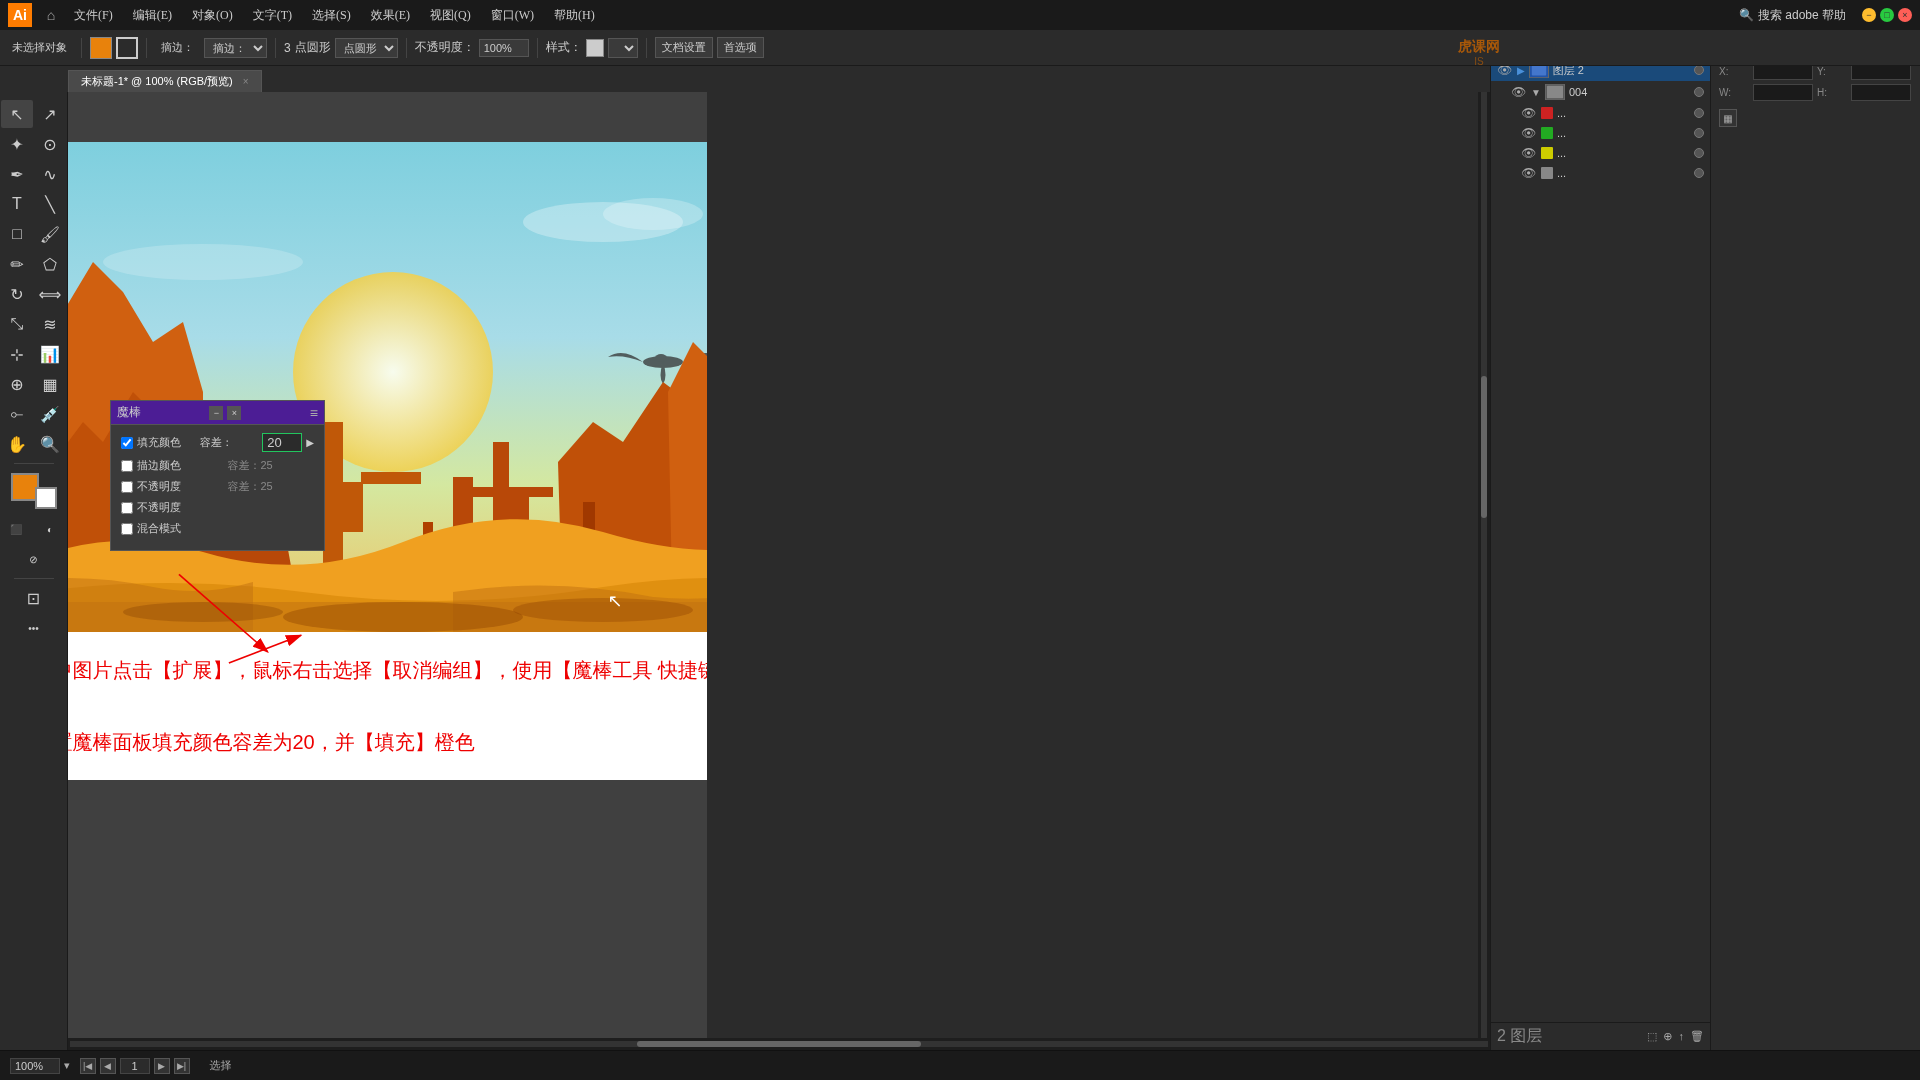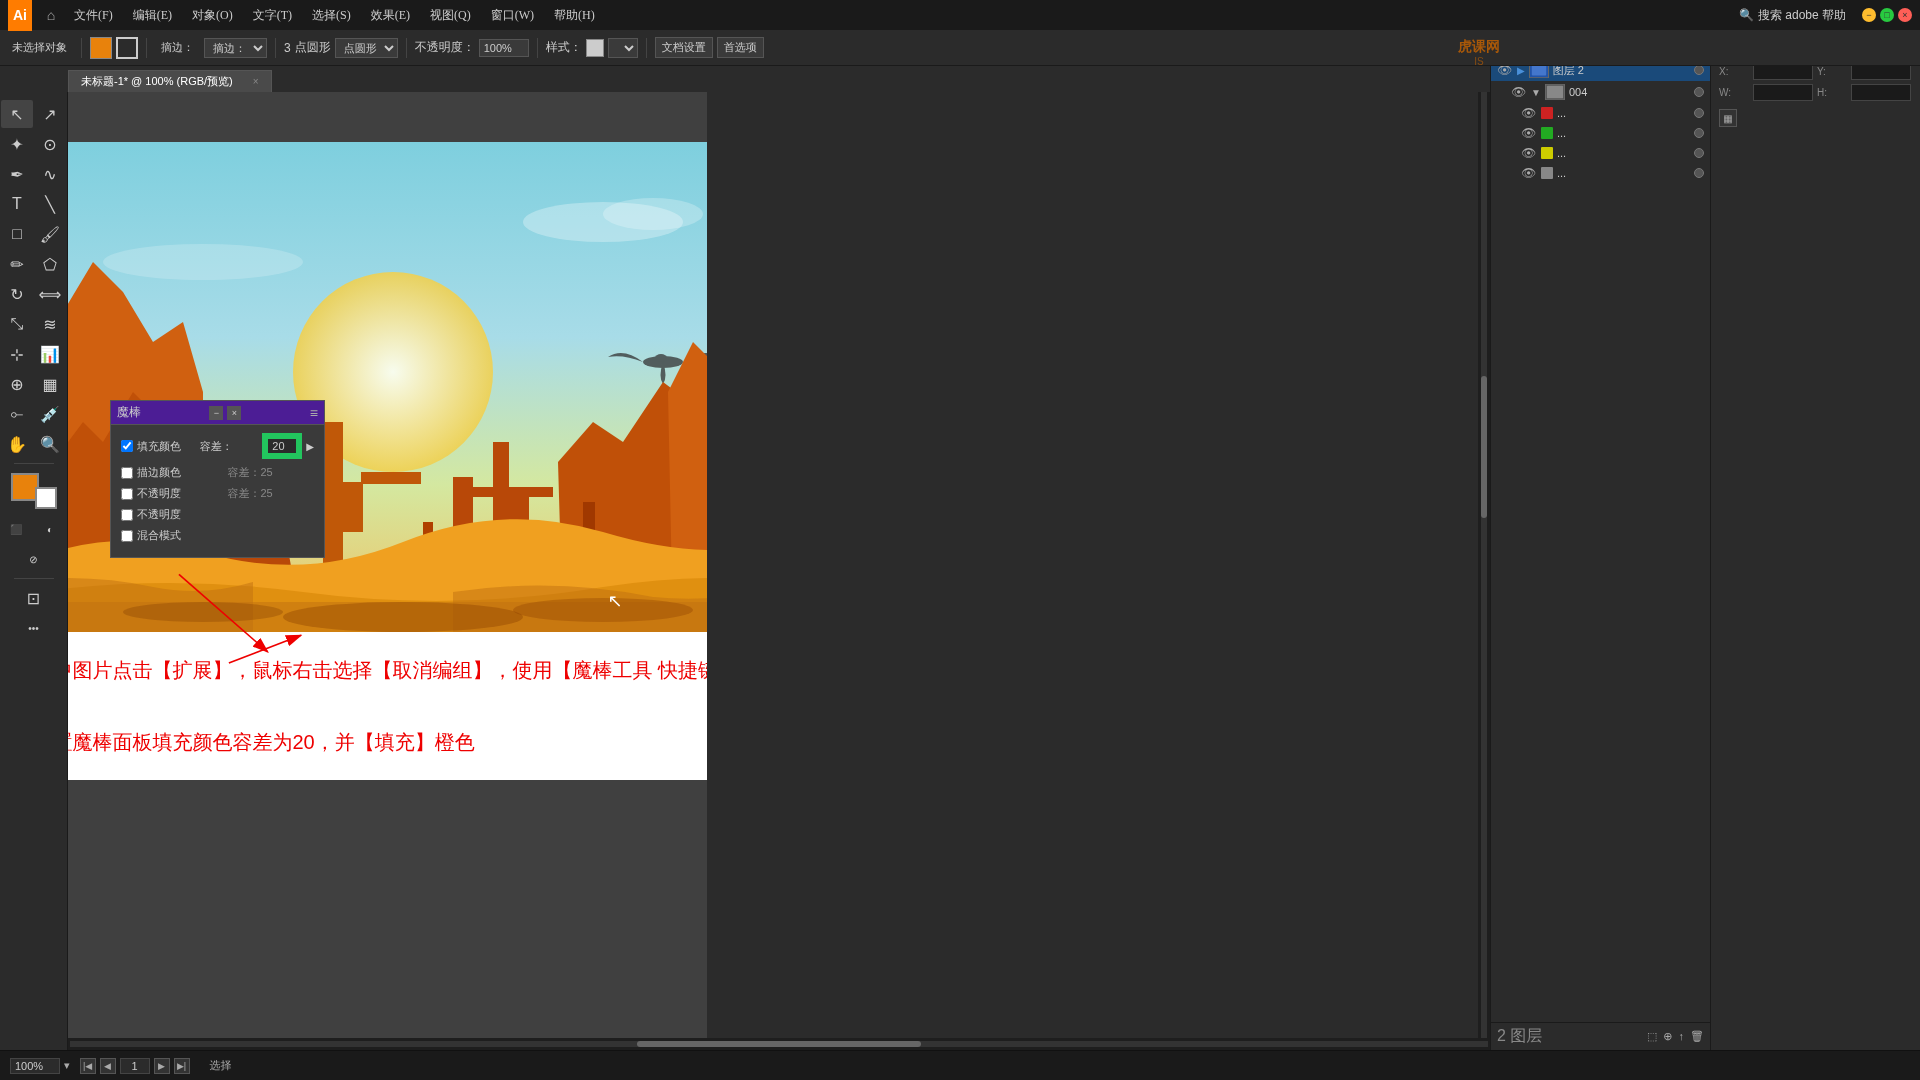--- a/index.html
+++ b/index.html
@@ -20,21 +20,21 @@
       top: 0; left: 0; right: 0;
       height: 30px;
       background: #1a1a1a;
       display: flex;
       align-items: center;
       padding: 0 8px;
       gap: 4px;
       z-index: 100;
     }
     .menu-bar .ai-logo {
-      width: 24px; height: 32px;
+      width: 24px; height: 24px;
       background: #ff7c00;
       color: white;
       font-weight: bold;
       font-size: 14px;
       display: flex; align-items: center; justify-content: center;
       margin-right: 4px;
     }
     .menu-bar .home-icon {
       width: 22px; height: 22px;
       color: #aaa;
@@ -137,21 +137,21 @@
       z-index: 98;
     }
     .tab {
       height: 22px;
       padding: 0 12px;
       background: #3c3c3c;
       border: 1px solid #555;
       border-bottom: none;
       display: flex;
       align-items: center;
-      gap: 20px;
+      gap: 10px;
       font-size: 11px;
       color: #ccc;
       cursor: pointer;
     }
     .tab.active {
       background: #4a4a4a;
       color: #fff;
     }
     .tab-close {
       font-size: 10px;
@@ -309,24 +309,24 @@
       width: 12px; height: 12px;
       cursor: pointer;
     }
     .panel-label {
       font-size: 11px;
       color: #ccc;
       flex: 1;
     }
     .panel-input {
       background: #2b2b2b;
-      border: 6px solid #22c55e;
+      border: 1px solid #22c55e;
       color: #ccc;
       padding: 1px 4px;
-      font-size: 11px;
+      font-size: 13px;
       width: 40px;
     }
     .panel-arrow {
       color: #ccc;
       font-size: 10px;
       cursor: pointer;
     }
     .panel-label-gray {
       font-size: 11px;
       color: #888;

